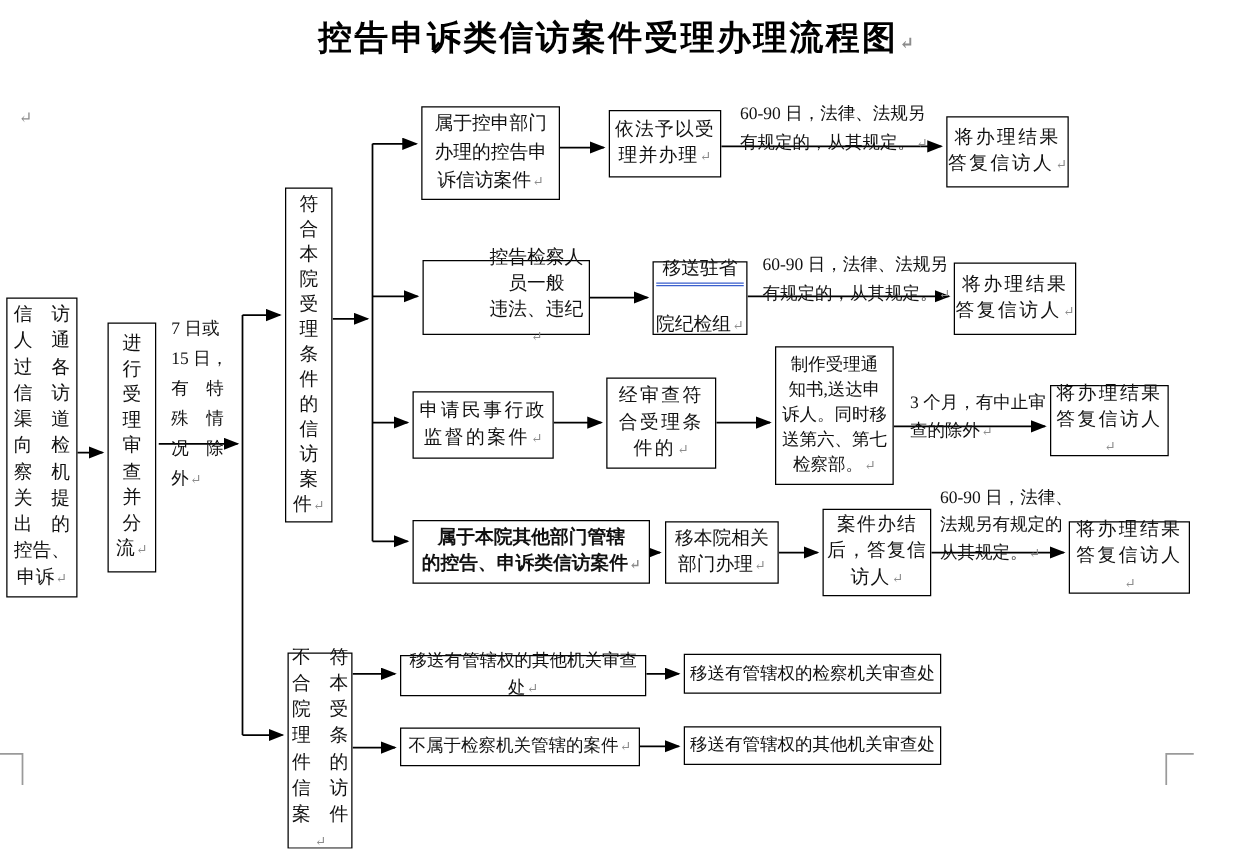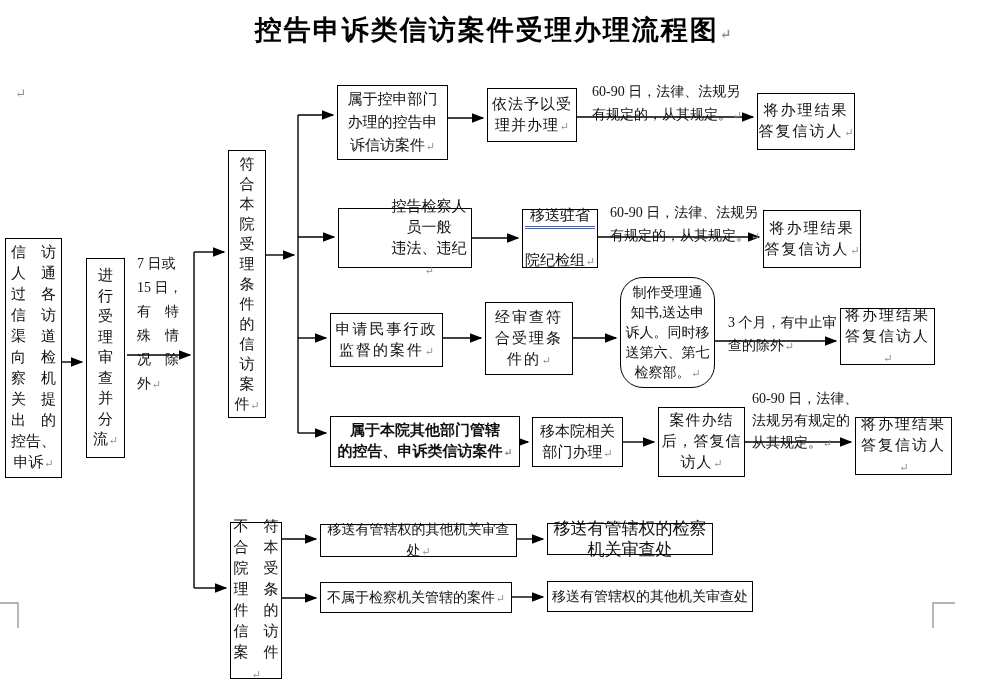--- a/index.html
+++ b/index.html
@@ -33,28 +33,28 @@
   #n-qualified{left:228px;top:150px;width:38px;height:268px;line-height:20px;}
   #n-unqualified{left:230px;top:510px;width:52px;height:157px;line-height:21px;margin-top:12px;}
   #n-b1-case{left:337px;top:85px;width:111px;height:75px;line-height:23px;}
   #n-b1-handle{left:487px;top:88px;width:90px;height:54px;letter-spacing:1px;}
   #n-b1-result{left:757px;top:93px;width:98px;height:57px;letter-spacing:2px;}
   #n-b2-case{left:338px;top:208px;width:134px;height:60px;padding-left:48px;}
   #n-b2-transfer{left:522px;top:209px;width:76px;height:59px;}
   #n-b2-result{left:763px;top:210px;width:98px;height:58px;letter-spacing:2px;}
   #n-b3-case{left:330px;top:313px;width:113px;height:54px;letter-spacing:2px;}
   #n-b3-review{left:485px;top:302px;width:88px;height:73px;letter-spacing:2px;}
-  #n-b3-notice{left:620px;top:277px;width:95px;height:111px;font-size:14px;line-height:20px;border-radius:23px;}
+  #n-b3-notice{left:620px;top:277px;width:95px;height:111px;font-size:14px;line-height:20px;}
   #n-b3-result{left:840px;top:308px;width:95px;height:57px;letter-spacing:2px;}
   #n-b4-case{left:330px;top:416px;width:190px;height:51px;font-weight:bold;}
   #n-b4-transfer{left:532px;top:417px;width:91px;height:50px;}
   #n-b4-wrapup{left:658px;top:407px;width:87px;height:70px;letter-spacing:1px;}
   #n-b4-result{left:855px;top:417px;width:97px;height:58px;letter-spacing:2px;}
   #n-b5-case{left:320px;top:524px;width:197px;height:33px;font-size:14px;}
-  #n-b5-action{left:547px;top:523px;width:166px;height:32px;font-size:17px;}
+  #n-b5-action{left:547px;top:523px;width:206px;height:32px;font-size:14px;}
   #n-b6-case{left:320px;top:582px;width:192px;height:31px;font-size:14px;}
   #n-b6-action{left:547px;top:581px;width:206px;height:31px;font-size:14px;}
 
   
   #l-duration{left:137px;top:228px;width:92px;line-height:24px;}
   #l-b1{left:592px;top:57px;width:198px;}
   #l-b2{left:610px;top:178px;width:198px;}
   #l-b3{left:728px;top:288px;width:132px;}
   #l-b4{left:752px;top:366px;width:138px;line-height:22px;}
 

